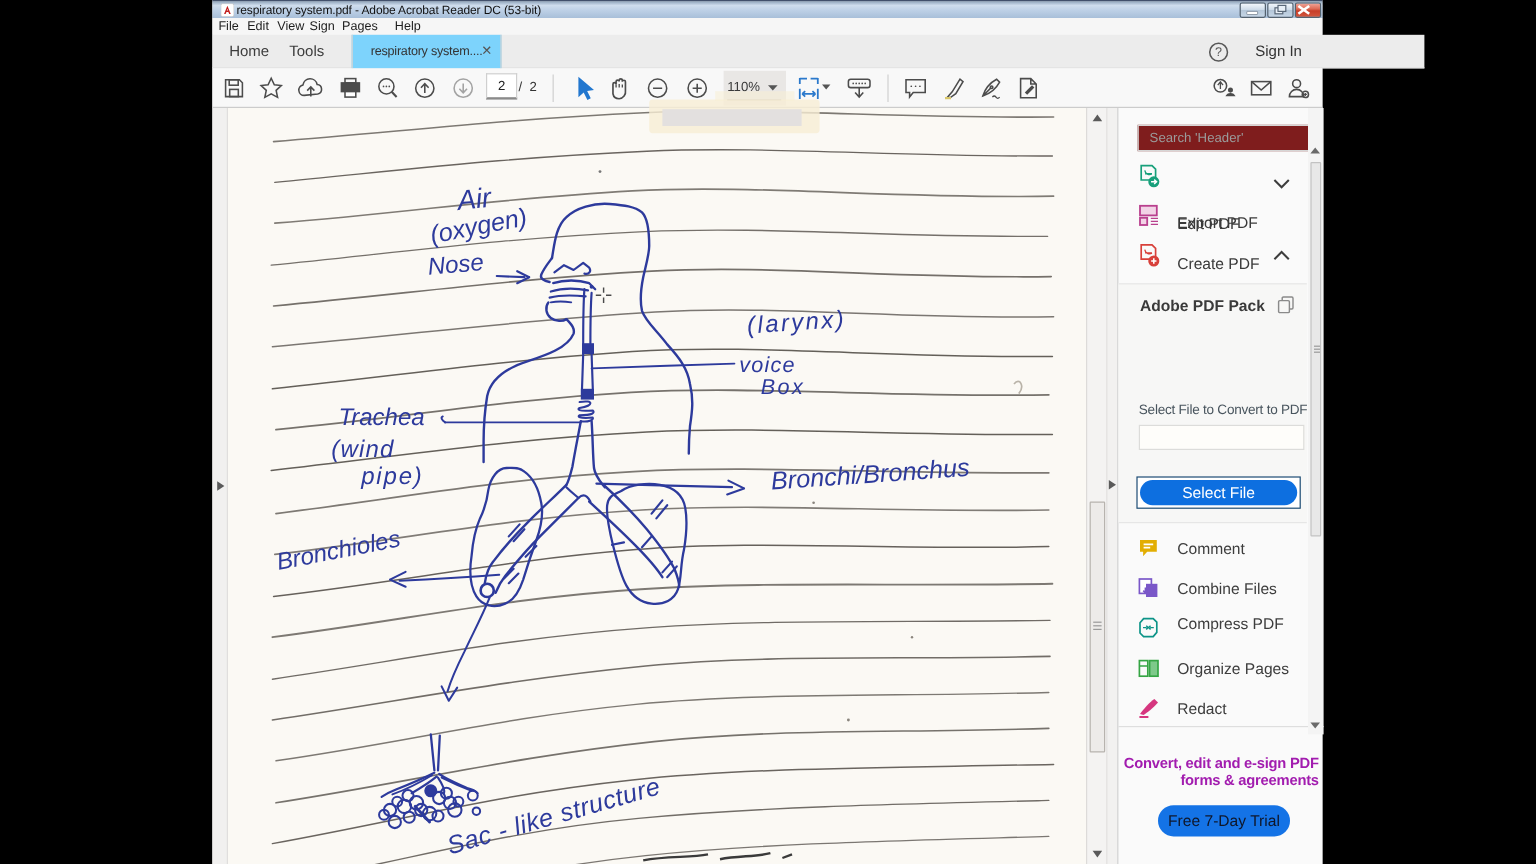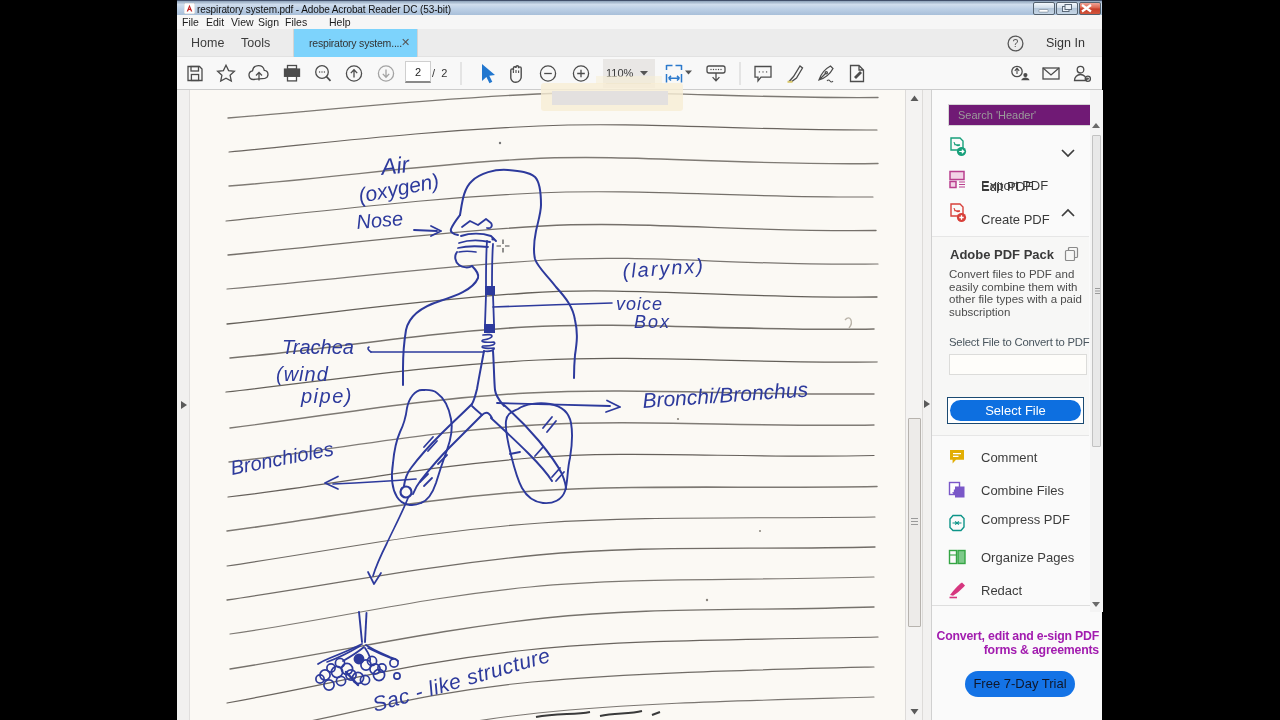--- a/index.html
+++ b/index.html
@@ -11,21 +11,21 @@
     background:linear-gradient(#8ea3ba,#cfdded 25%,#bdd0e6 55%,#a8bfd9);
     border-top:1px solid #42506b;}
   #titletxt{position:absolute;left:20px;top:2.5px;font-size:10px;letter-spacing:-0.1px;color:#111;white-space:nowrap;}
   .winbtn{position:absolute;top:1px;height:13px;width:22px;border:1px solid #54626f;border-radius:2px;}
   #btnmin,#btnmax{background:linear-gradient(#f4f8fc,#cfdce9 45%,#b4c6d8 50%,#c6d6e6);}
   #btnclose{background:linear-gradient(#f0a396,#dd6a55 40%,#c73d28 55%,#d2563d);}
   
   #menubar{position:absolute;left:0;top:15px;width:925px;height:14px;background:#f6f6f6;}
   .mi{position:absolute;top:1px;font-size:10.5px;color:#1d1d1d;}
   
-  #tabbar{position:absolute;left:0;top:29px;width:925px;height:28px;background:#ececec;border-bottom:1px solid #e2e2e2;}
+  #tabbar{position:absolute;left:0;top:29px;width:1010px;height:28px;background:#ececec;border-bottom:1px solid #e2e2e2;}
   .tabtxt{position:absolute;top:7px;font-size:12.5px;color:#3c3c3c;}
   #activetab{position:absolute;left:116px;top:0;width:125px;height:28px;background:#7dd3fc;border-left:1px solid #d4d4d4;border-right:1px solid #d4d4d4;}
   #activetab span{position:absolute;left:15px;top:8px;font-size:10.5px;letter-spacing:-0.2px;color:#333;white-space:nowrap;}
   #activetab span#tabclose{left:auto;right:7px;top:7px;font-size:11px;color:#555;}
   #tabclose{position:absolute;right:6px;top:7px;font-size:11px;color:#555;}
   
   #toolbar{position:absolute;left:0;top:57px;width:925px;height:33px;background:#f8f8f8;border-bottom:1px solid #cccccc;}
   #zoombox{position:absolute;left:426px;top:2px;width:52px;height:29px;background:#e9e7e5;}
   #pgtxt{position:absolute;left:255px;top:10px;font-size:11px;color:#333;}
   #pgbox{position:absolute;left:228px;top:4px;width:26px;height:22px;border:1px solid #cfcfcf;border-bottom:2px solid #8a8a8a;background:#fff;font-size:11px;color:#222;text-align:center;line-height:20px;}
@@ -60,21 +60,21 @@
       <rect x="29.5" y="4.5" width="6.5" height="5" fill="#e9f0f7" stroke="#5a6878" stroke-width="1"></rect>
       <rect x="32" y="2.5" width="6.5" height="5" fill="#e9f0f7" stroke="#5a6878" stroke-width="1"></rect>
       <path d="M49 3 L58 9.5 M58 3 L49 9.5" stroke="#fff" stroke-width="2.2"></path>
     </svg>
   </div>
   <div id="menubar">
     <span class="mi" style="left:5px">File</span>
     <span class="mi" style="left:29px">Edit</span>
     <span class="mi" style="left:54px">View</span>
     <span class="mi" style="left:81px">Sign</span>
-    <span class="mi" style="left:108px">Files</span>
+    <span class="mi" style="left:108px">Pages</span>
     <span class="mi" style="left:152px">Help</span>
   </div>
   <div id="tabbar">
     <span class="tabtxt" style="left:14px">Home</span>
     <span class="tabtxt" style="left:64px">Tools</span>
     <div id="activetab">
         <span>respiratory system....</span>
         <span id="tabclose">✕</span>
       </div>
     <svg class="abs" style="left:830px;top:6px" width="17" height="17" viewBox="0 0 17 17">
@@ -381,21 +381,21 @@
       </div>
     <svg class="abs" style="left:3px;top:618px" width="11" height="8">
         <path d="M1.5,1 L5.5,6.5 L9.5,1 Z" fill="#5a5a5a"></path>
       </svg>
   </div>
   <div id="rstrip">
       <div class="arrowR abs" style="left:1px;top:310px"></div>
     </div>
   <div id="panel">
 
-    <div class="abs" style="left:16px;top:14px;width:143px;height:22px;background:#701a75;border:1px solid #d6d6d6;">
+    <div class="abs" style="left:16px;top:14px;width:143px;height:22px;background:#7f1d1d;border:1px solid #d6d6d6;">
       <span style="position:absolute;left:9px;top:4px;font-size:11px;color:#9b9b9b;">Search 'Header'</span>
     </div>
 
     <svg class="abs" style="left:0;top:0" width="171" height="160" viewBox="0 0 171 160" fill="none">
 
       <g transform="translate(25,56)" stroke="#18a07b" stroke-width="1.4">
         <path d="M-6,-8 L3,-8 L6,-5 L6,4 L-6,4 Z"></path>
         <path d="M-3,-4 a4 4 0 0 0 6 3 M-2.8,-1.2 L3,-1.2" stroke-width="1.1"></path>
         <circle cx="4.5" cy="5.5" r="4.6" fill="#18a07b" stroke="none"></circle>
         <path d="M2.2,5.5 L6.6,5.5 M4.8,3.7 L6.8,5.5 L4.8,7.3" stroke="#fff" stroke-width="1.2"></path>
@@ -420,21 +420,20 @@
     <span class="abs" style="left:49px;top:56px;font-size:13px;color:#3a3a3a;margin-top:32px;">Export PDF</span>
     <span class="abs" style="left:49px;top:89px;font-size:13px;color:#3a3a3a;">Edit PDF</span>
     <span class="abs" style="left:49px;top:122px;font-size:13px;color:#3a3a3a;">Create PDF</span>
 
     <div class="abs" style="left:0;top:146px;width:157px;height:200px;background:#f7f7f6;border-top:1px solid #e6e6e6;border-bottom:1px solid #e6e6e6;"></div>
     <span class="abs" style="left:18px;top:157px;font-size:13px;font-weight:bold;color:#3a3a3a;">Adobe PDF Pack</span>
     <svg class="abs" style="left:132px;top:156px" width="16" height="16" viewBox="0 0 16 16" fill="none" stroke="#8a8a8a" stroke-width="1.2">
       <rect x="4.5" y="1.5" width="9" height="10" rx="1"></rect>
       <rect x="1.5" y="4.5" width="9" height="10" rx="1" fill="#f7f7f6"></rect>
     </svg>
-    <div class="abs" style="left:17px;top:178px;width:150px;font-size:11.5px;line-height:12.6px;color:#4c4c4c;">Convert files to PDF and easily combine them with other file types with a paid subscription</div>
     <span class="abs" style="left:17px;top:246px;font-size:11.3px;color:#49555e;letter-spacing:-0.2px;">Select File to Convert to PDF</span>
     <div class="abs" style="left:17px;top:264px;width:138px;height:21px;background:#fefdfa;border:1px solid #dcdcda;"></div>
 
     <div class="abs" style="left:15px;top:307px;width:137px;height:27px;border:1px solid #1b4a72;background:#fff;"></div>
     <div class="abs" style="left:18px;top:310px;width:131px;height:21px;background:#0d6fe0;border-radius:10.5px;text-align:center;">
       <span style="font-size:13px;color:#fff;line-height:21px;">Select File</span>
     </div>
 
     <svg class="abs" style="left:0;top:350px" width="171" height="170" viewBox="0 0 171 170" fill="none">
 

